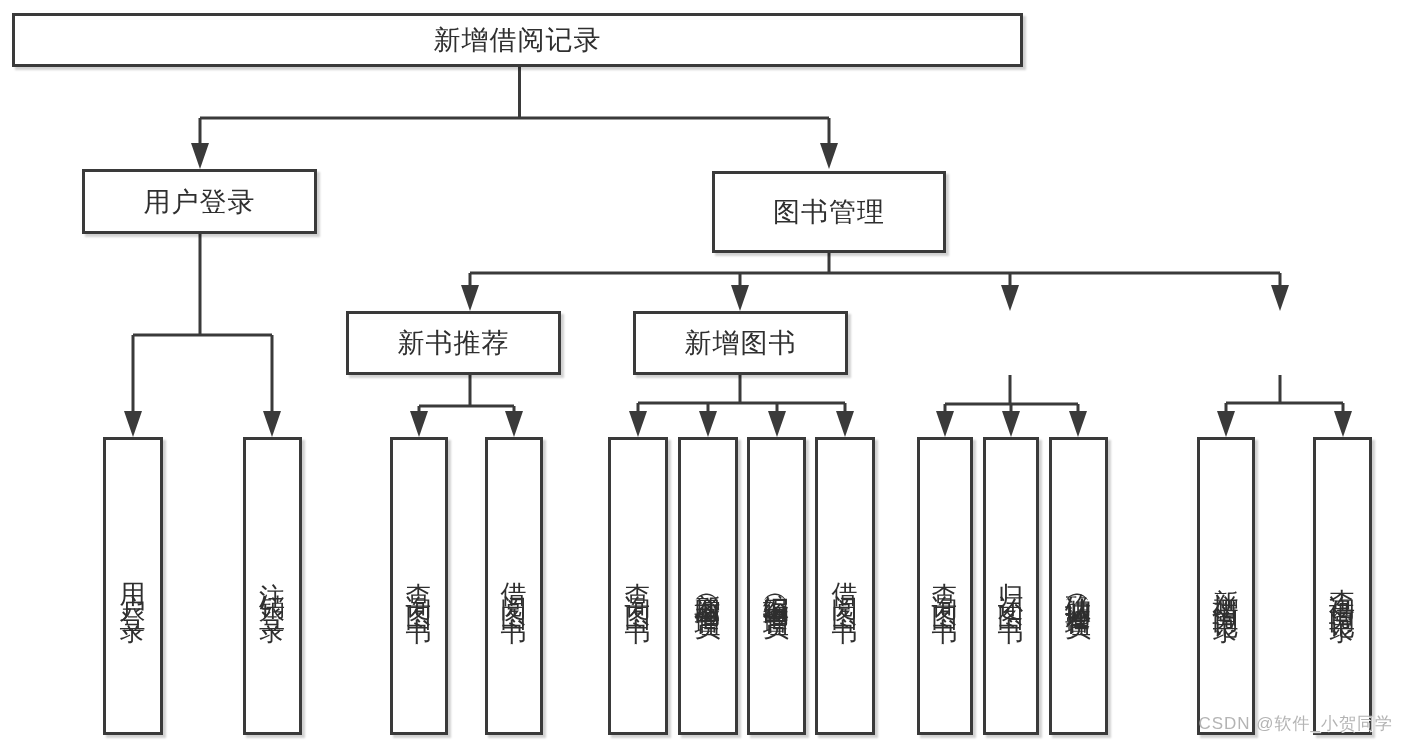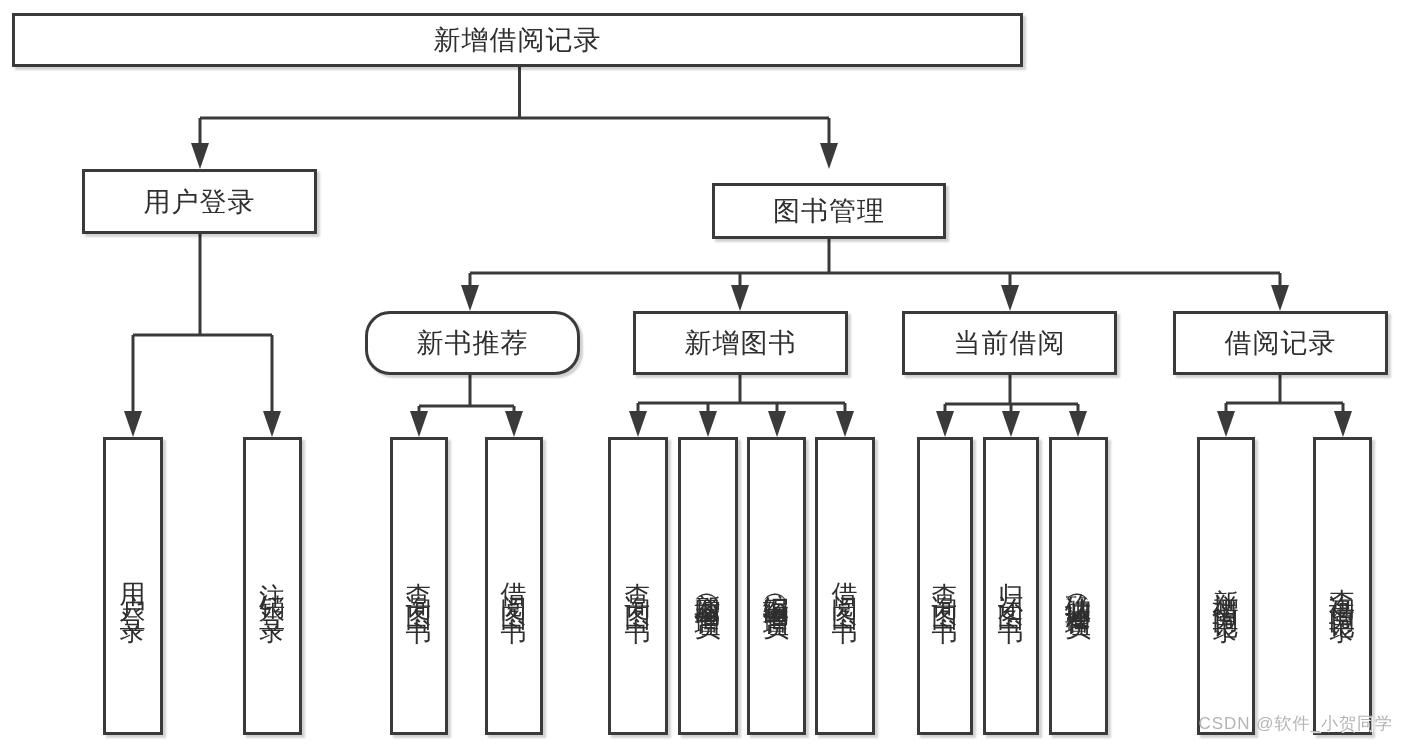--- a/index.html
+++ b/index.html
@@ -25,23 +25,23 @@
     border:3px solid var(--border);
     display:flex;align-items:center;justify-content:center;
     box-shadow:3px 3px 2px rgba(0,0,0,0.18);
     font-size:27px;
     color:var(--text);
     letter-spacing:1px;
     white-space:nowrap;
   }
   .root{left:12px;top:13px;width:1011px;height:54px;}
   .lv2a{left:82px;top:169px;width:235px;height:65px;}
-  .lv2b{left:712px;top:183px;width:234px;height:56px;}
+  .lv2b{left:712px;top:171px;width:234px;height:82px;}
   .lv3{top:311px;width:215px;height:64px;}
-  .lv3a{left:365px;border-radius:25px;} .lv3b{left:633px;} .lv3c{left:902px;} .lv3d{left:1173px;}
+  .lv3a{left:346px;} .lv3b{left:633px;} .lv3c{left:902px;} .lv3d{left:1173px;}
   .leaf{top:437px;height:298px;font-size:26px;letter-spacing:0;}
   .leaf .vtxt{
     writing-mode:vertical-rl;
     text-orientation:mixed;
     line-height:1;
   }
   .sp4 .vtxt{letter-spacing:12px;}
   .sp6 .vtxt{letter-spacing:6px;}
   .sp9 .vtxt{letter-spacing:3px;}
   .a1{left:103px;width:60px;} .a2{left:243px;width:59px;}
@@ -128,26 +128,20 @@
   <div class="node lv2b">
     <span>图书管理</span>
   </div>
 
   <div class="node lv3 lv3a">
     <span>新书推荐</span>
   </div>
   <div class="node lv3 lv3b">
     <span>新增图书</span>
   </div>
-  <div class="node lv3 lv3c">
-    <span>当前借阅</span>
-  </div>
-  <div class="node lv3 lv3d">
-    <span>借阅记录</span>
-  </div>
 
   <div class="node leaf sp4 a1">
     <span class="vtxt">用户登录</span>
   </div>
   <div class="node leaf sp4 a2">
     <span class="vtxt">注销登录</span>
   </div>
 
   <div class="node leaf sp4 b1">
     <span class="vtxt">查询图书</span>

